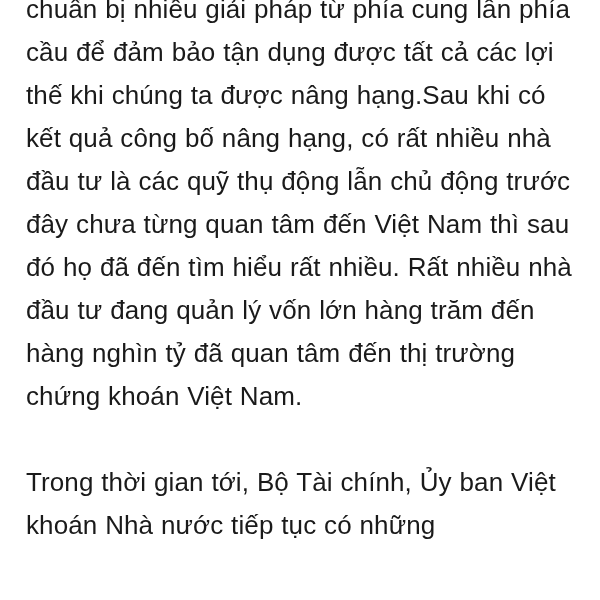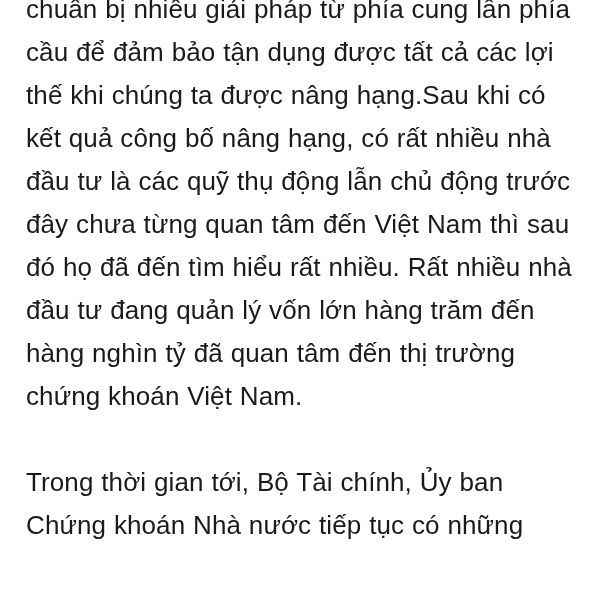--- a/index.html
+++ b/index.html
@@ -36,14 +36,14 @@
   .gap {
     height: 43px;
   }
 </style>
 </head>
 <body>
 
 <div class="article">
   <p class="para first">chuẩn bị nhiều giải pháp từ phía cung lẫn phía cầu để đảm bảo tận dụng được tất cả các lợi thế khi chúng ta được nâng hạng.Sau khi có kết quả công bố nâng hạng, có rất nhiều nhà đầu tư là các quỹ thụ động lẫn chủ động trước đây chưa từng quan tâm đến Việt Nam thì sau đó họ đã đến tìm hiểu rất nhiều. Rất nhiều nhà đầu tư đang quản lý vốn lớn hàng trăm đến hàng nghìn tỷ đã quan tâm đến thị trường chứng khoán Việt Nam.</p>
   <div class="gap"></div>
-  <p class="para">Trong thời gian tới, Bộ Tài chính, Ủy ban Chứng khoán Nhà nước tiếp tục có những</p>
+  <p class="para">Trong thời gian tới, Bộ Tài chính, Ủy ban Việt khoán Nhà nước tiếp tục có những</p>
 </div>
 
 </body></html>

